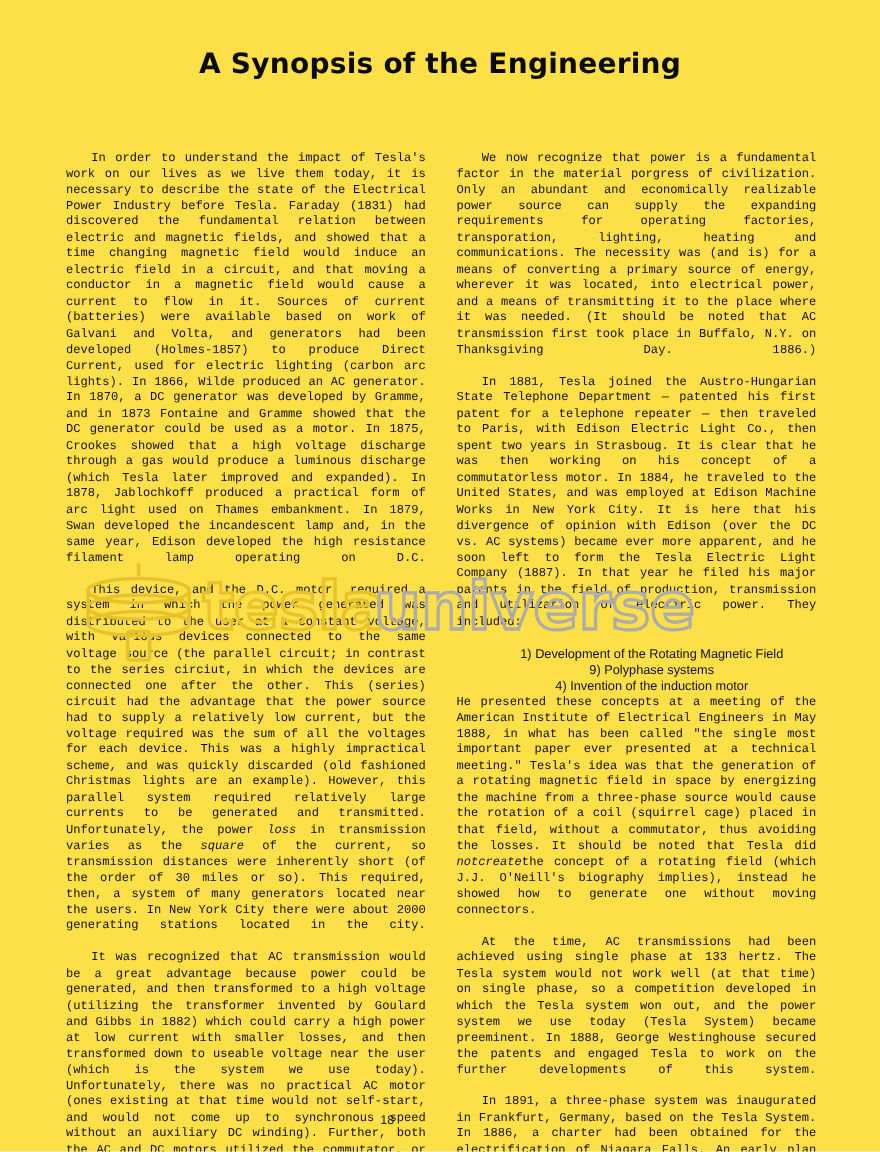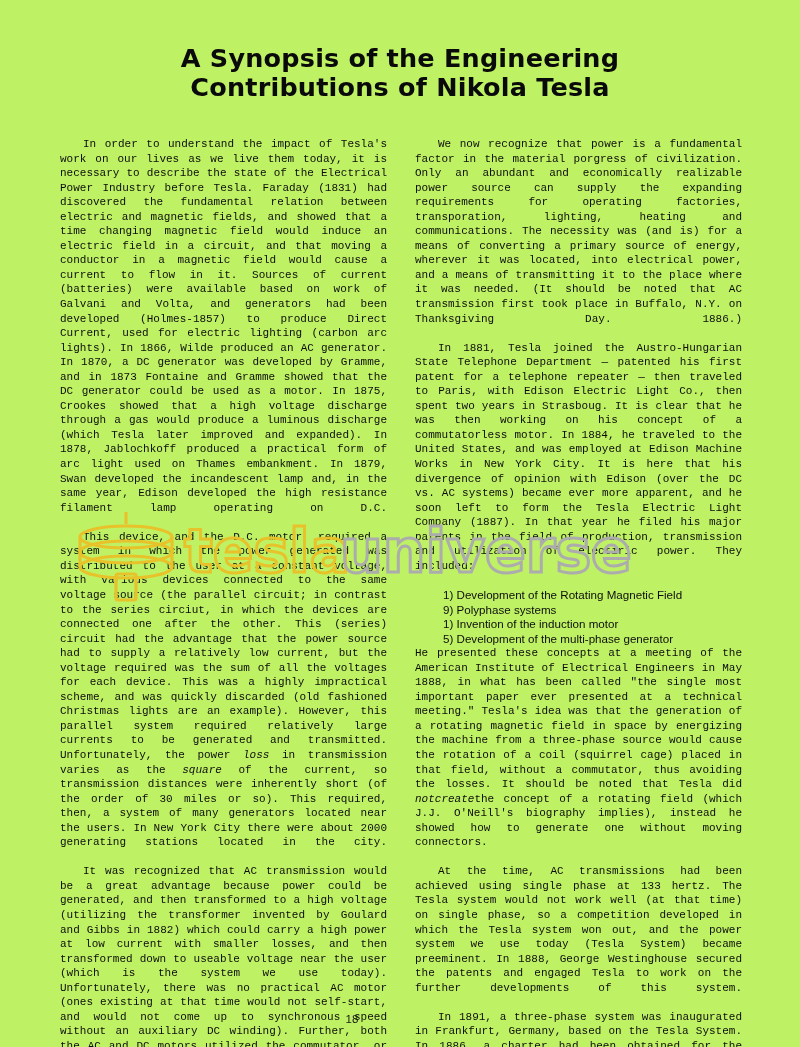--- a/index.html
+++ b/index.html
@@ -8,21 +8,21 @@
     background: #ffffff;
   }
   body {
     font-family: "Liberation Sans", sans-serif;
     color: #000000;
   }
   .page {
     position: relative;
     width: 800px;
     height: 1047px;
-    background: #bef264;
+    background: #fde047;
     overflow: hidden;
     box-sizing: border-box;
   }
 
   
   .title-block {
     position: absolute;
     top: 44px;
     left: 60px;
     width: 680px;
@@ -71,20 +71,21 @@
     content: "";
     display: inline-block;
     width: 100%;
   }
   .nostretch::after { content: none; }
 
   .numlist {
     list-style: none;
     margin: 0;
     padding: 0;
+    text-align: center;
   }
   .numlist li {
     font-family: "Liberation Sans", sans-serif;
     font-size: 11.6px;
     line-height: 14.55px;
     color: #0d0d0d;
     padding-left: 28px;
     white-space: nowrap;
   }
 
@@ -117,21 +118,20 @@
     overflow: visible;
   }
 </style>
 </head>
 <body>
 
 <div class="page">
 
   <div class="title-block">
     <div class="title-line">A Synopsis of the Engineering</div>
-    <div class="title-line">Contributions of Nikola Tesla</div>
   </div>
 
   <div class="columns">
 
     <div class="col">
 
       <p class="para indent">In order to understand the impact of Tesla's work on our lives as we live them today, it is necessary to describe the state of the Electrical Power Industry before Tesla. Faraday (1831) had discovered the fundamental relation between electric and magnetic fields, and showed that a time changing magnetic field would induce an electric field in a circuit, and that moving a conductor in a magnetic field would cause a current to flow in it. Sources of current (batteries) were available based on work of Galvani and Volta, and generators had been developed (Holmes-1857) to produce Direct Current, used for electric lighting (carbon arc lights). In 1866, Wilde produced an AC generator. In 1870, a DC generator was developed by Gramme, and in 1873 Fontaine and Gramme showed that the DC generator could be used as a motor. In 1875, Crookes showed that a high voltage discharge through a gas would produce a luminous discharge (which Tesla later improved and expanded). In 1878, Jablochkoff produced a practical form of arc light used on Thames embankment. In 1879, Swan developed the incandescent lamp and, in the same year, Edison developed the high resistance filament lamp operating on D.C.</p>
 
       <p class="para indent"><span>This device, and the D.C. motor, required a system in which the power generated was distributed to the user at a constant voltage, with various devices connected to the same voltage source (the parallel circuit; in contrast to the series circiut, in which the devices are connected one after the other. This (series) circuit had the advantage that the power source had to supply a relatively low current, but the voltage required was the sum of all the voltages for each device. This was a highly impractical scheme, and was quickly discarded (old fashioned Christmas lights are an example). However, this parallel system required relatively large currents to be generated and transmitted. Unfortunately, the power </span><em>loss</em><span> in transmission varies as the </span><em>square</em><span> of the current, so transmission distances were inherently short (of the order of 30 miles or so). This required, then, a system of many generators located near the users. In New York City there were about 2000 generating stations located in the city.</span></p>
 
@@ -142,22 +142,21 @@
     <div class="col">
 
 
       <p class="para indent">We now recognize that power is a fundamental factor in the material porgress of civilization. Only an abundant and economically realizable power source can supply the expanding requirements for operating factories, transporation, lighting, heating and communications. The necessity was (and is) for a means of converting a primary source of energy, wherever it was located, into electrical power, and a means of transmitting it to the place where it was needed. (It should be noted that AC transmission first took place in Buffalo, N.Y. on Thanksgiving Day. 1886.)</p>
 
       <p class="para indent">In 1881, Tesla joined the  Austro-Hungarian State Telephone Department — patented his first patent for a telephone repeater — then traveled to Paris, with Edison Electric Light Co., then spent two years in Strasboug. It is clear that he was then working on his concept of a commutatorless motor. In 1884, he traveled to the United States, and was employed at Edison Machine Works in New York City. It is here that his divergence of opinion with Edison (over the DC vs. AC systems) became ever more apparent, and he soon left to form the Tesla Electric Light Company (1887). In that year he filed his major patents in the field of production, transmission and utilization of electiric power. They included:</p>
 
       <ul class="numlist">
         <li>1) Development of the Rotating Magnetic Field</li>
         <li>9) Polyphase systems</li>
-        <li>1) Invention of the induction motor</li>
-        <li>5) Development of the multi-phase generator</li>
+        <li>4) Invention of the induction motor</li>
       </ul>
 
       <p class="para"><span>He presented these concepts at a meeting of the American Institute of Electrical Engineers in May 1888, in what has been called "the single most important paper ever presented at a technical meeting." Tesla's idea was that the generation of a rotating magnetic field in space by energizing the machine from a three-phase source would cause the rotation of a coil (squirrel cage) placed in that field, without a commutator, thus avoiding the losses. It should be noted that Tesla did </span><em>not</em><em>create</em><span>the concept of a rotating field (which J.J. O'Neill's biography implies), instead he showed how to generate one without moving connectors.</span></p>
 
       <p class="para indent">At the time, AC transmissions had been achieved using single phase at 133 hertz. The Tesla system would not work well (at that time) on single phase, so a competition developed in which the Tesla system won out, and the power system we use today (Tesla System) became preeminent. In 1888, George Westinghouse secured the patents and engaged Tesla to work on the further developments of this system.</p>
 
       <p class="para indent nostretch">In 1891, a three-phase system was inaugurated in Frankfurt, Germany, based on the Tesla System. In 1886, a charter had been obtained for the electrification of Niagara Falls. An early plan (Evershed Plan) called for many separate canals supplying separate water turbines, each developing 500 hp. This system was</p>
 
     </div>
   </div>

